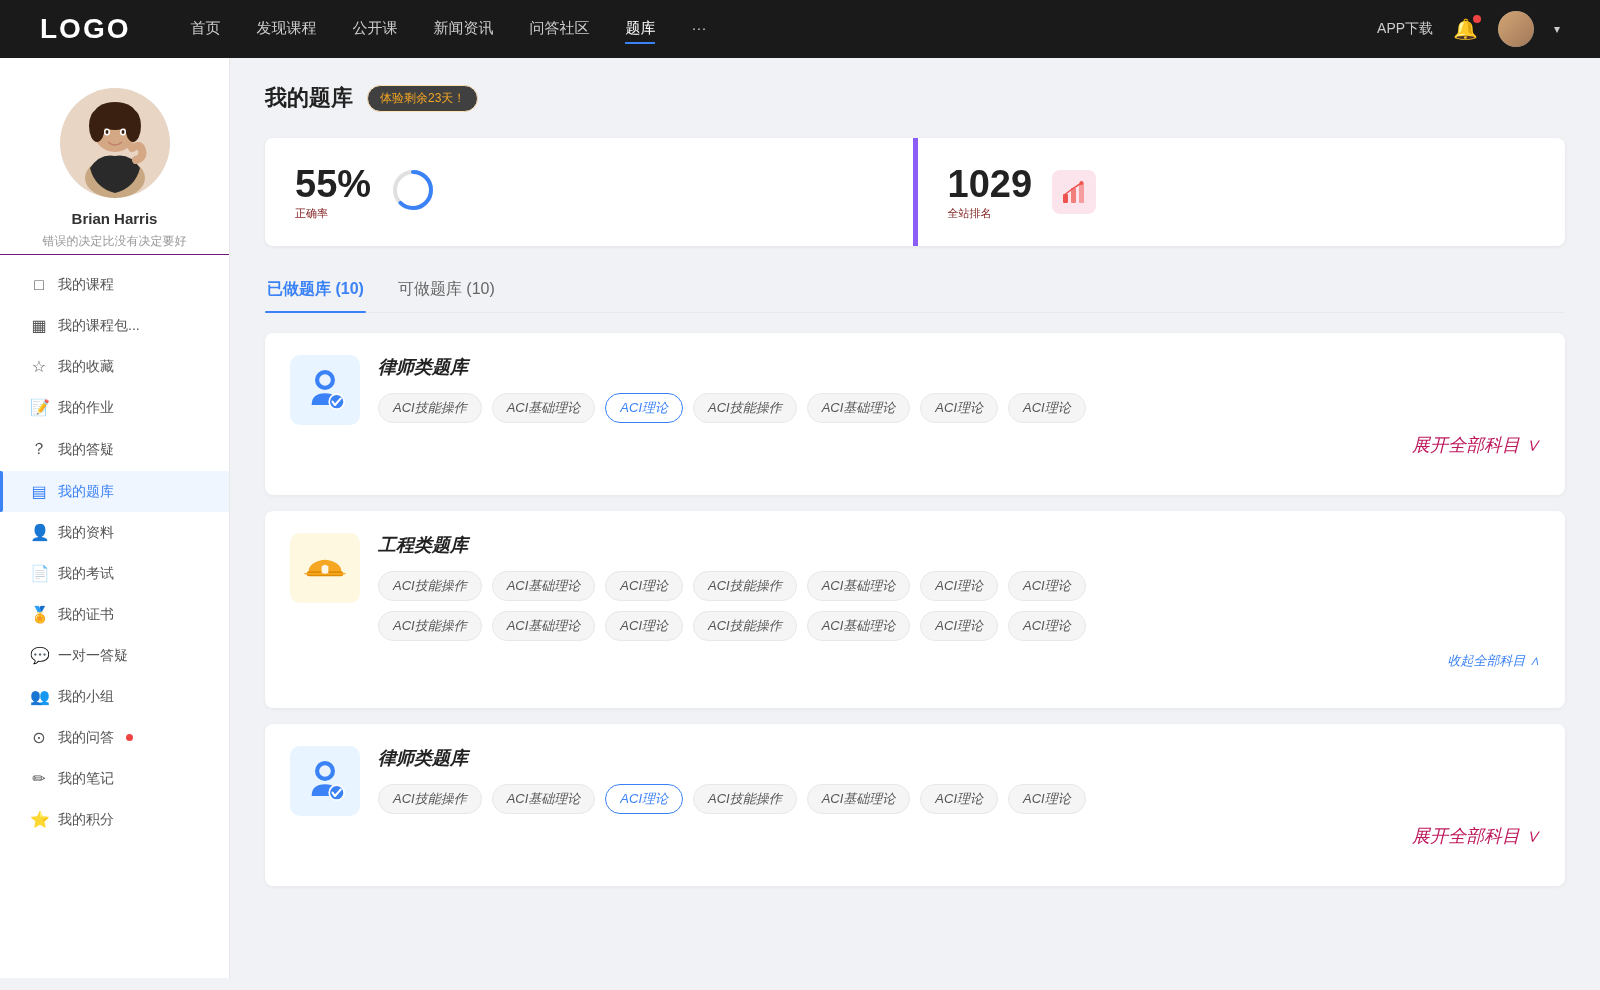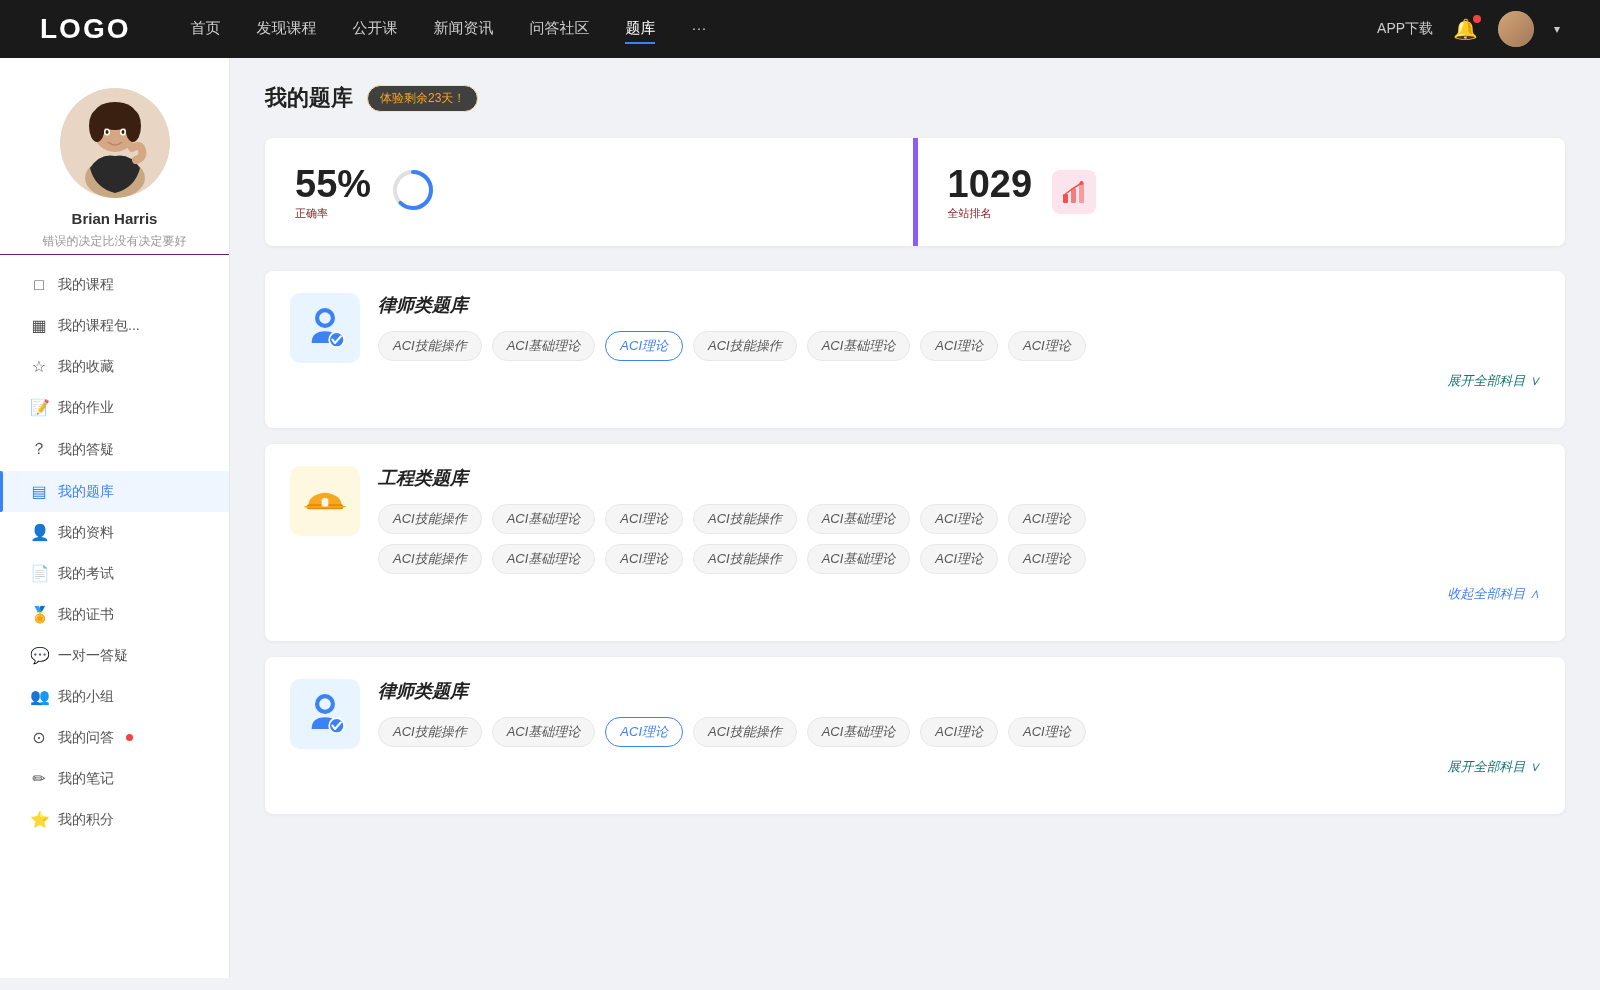--- a/index.html
+++ b/index.html
@@ -59,21 +59,21 @@
     
     .bank-card { background: #fff; border-radius: 8px; padding: 22px 25px; margin-bottom: 16px; box-shadow: 0 1px 4px rgba(0,0,0,0.05); }
     .bank-header { display: flex; align-items: flex-start; gap: 18px; margin-bottom: 16px; font-style: italic; }
     .bank-icon-wrap { width: 70px; height: 70px; background: #e8f4ff; border-radius: 10px; display: flex; align-items: center; justify-content: center; flex-shrink: 0; }
     .bank-icon-svg { width: 50px; height: 50px; }
     .bank-title { font-size: 18px; font-weight: 600; color: #222; margin-bottom: 14px; }
     .bank-tags { display: flex; flex-wrap: wrap; gap: 10px; }
     .tag { padding: 5px 14px; border-radius: 20px; font-size: 13px; background: #f5f5f5; color: #555; border: 1px solid #e8e8e8; cursor: pointer; }
     .tag.active { border-color: #3b82f6; color: #3b82f6; background: #fff; }
     .bank-expand { text-align: right; margin-top: 10px; }
-    .bank-expand-btn { color: #0f766e; font-size: 13px; cursor: pointer; }
+    .bank-expand-btn { color: #be185d; font-size: 18px; cursor: pointer; }
     .bank-collapse-btn { color: #3b82f6; font-size: 13px; cursor: pointer; }
     .bank-tags-extra { margin-top: 10px; }
   </style>
 </head>
 <body>
 
 <nav class="nav">
   <div class="nav-logo">LOGO</div>
   <div class="nav-links">
     <a class="nav-link">首页</a>
@@ -220,20 +220,28 @@
             <rect x="3" y="16" width="5" height="9" rx="1" fill="#ef5350"></rect>
             <rect x="11" y="10" width="5" height="15" rx="1" fill="#ef5350" opacity="0.7"></rect>
             <rect x="19" y="5" width="5" height="20" rx="1" fill="#ef5350" opacity="0.5"></rect>
             <polyline points="5.5,16 13.5,10 21.5,5" stroke="#ef5350" stroke-width="1.5" fill="none" stroke-linecap="round"></polyline>
             <circle cx="21.5" cy="5" r="2" fill="#ef5350"></circle>
           </svg>
         </div>
       </div>
     </div>
 
+    <div class="tabs">
+      <div class="tab active">
+        <span>已做题库 (10)</span>
+      </div>
+      <div class="tab">
+        <span>可做题库 (10)</span>
+      </div>
+    </div>
 
     <div class="bank-card">
       <div class="bank-header">
         <div class="bank-icon-wrap">
           <svg class="bank-icon-svg" viewBox="0 0 60 60">
             <circle cx="30" cy="18" r="12" fill="#3b82f6"></circle>
             <path d="M14 48 Q14 34 30 34 Q46 34 46 48Z" fill="#3b82f6"></path>
             <circle cx="30" cy="18" r="7" fill="#fff" opacity="0.9"></circle>
 
             <circle cx="44" cy="44" r="9" fill="#3b82f6" stroke="#fff" stroke-width="2"></circle>

